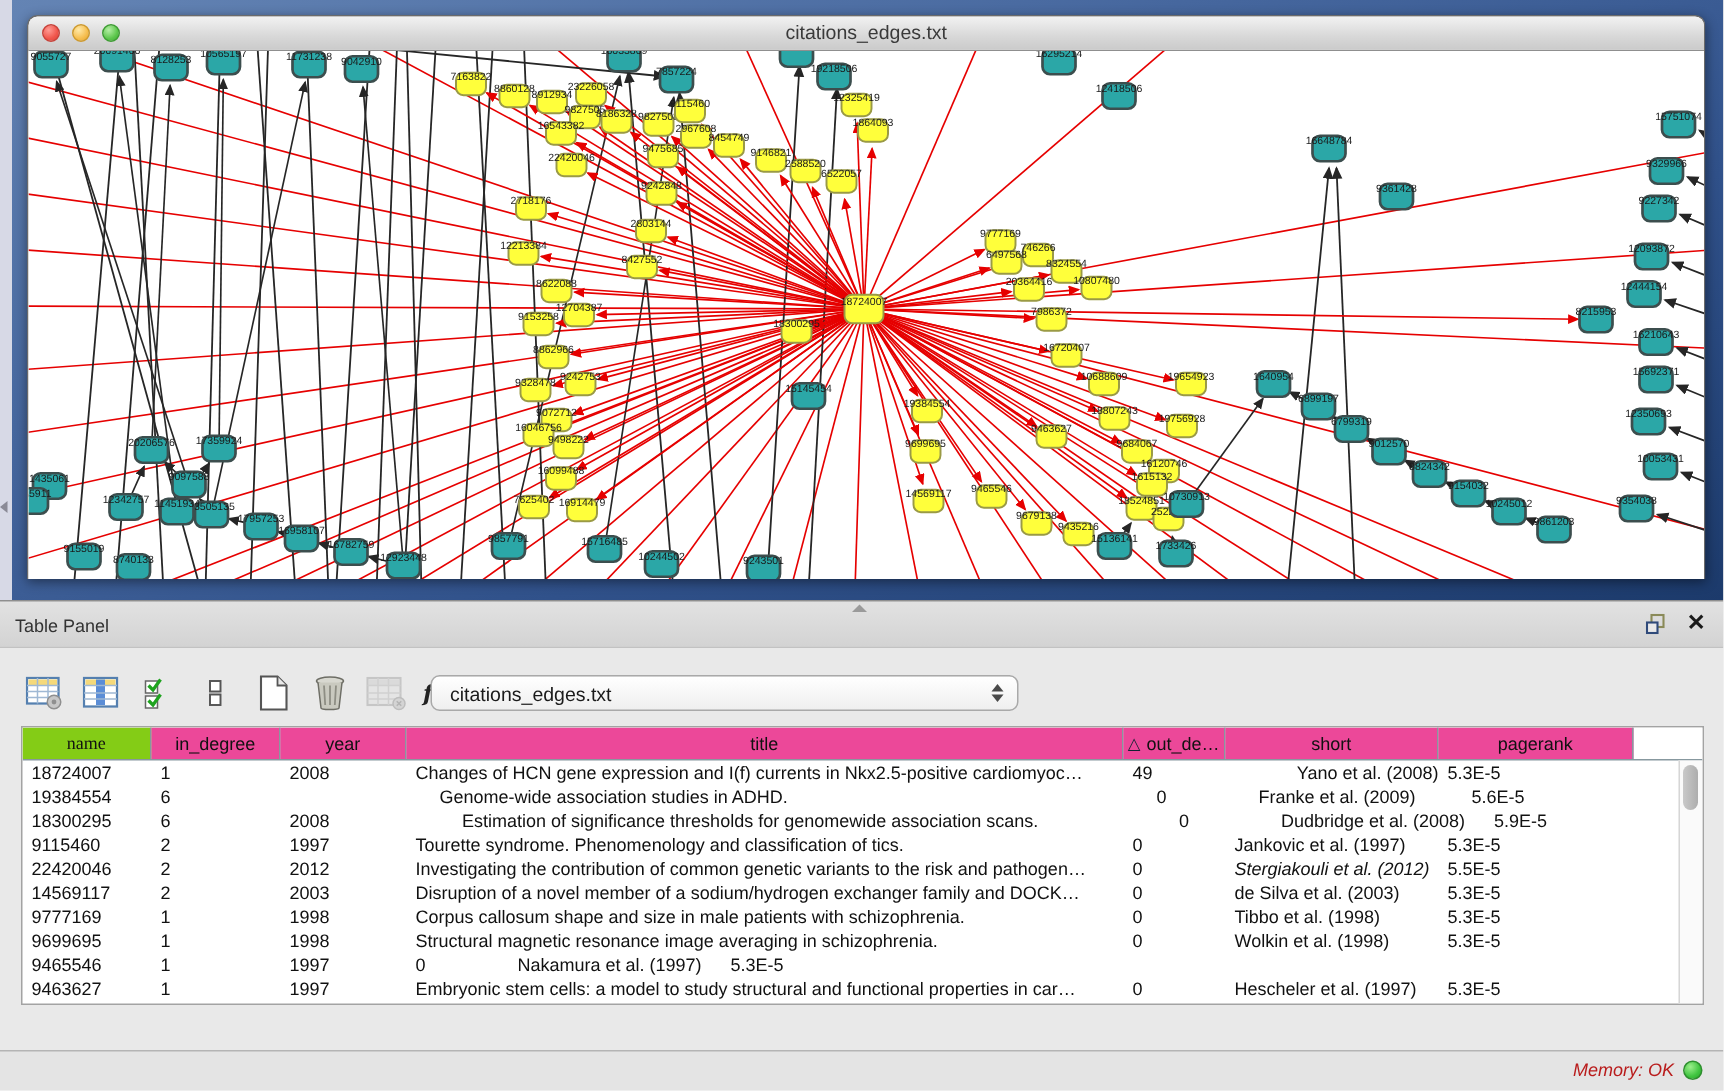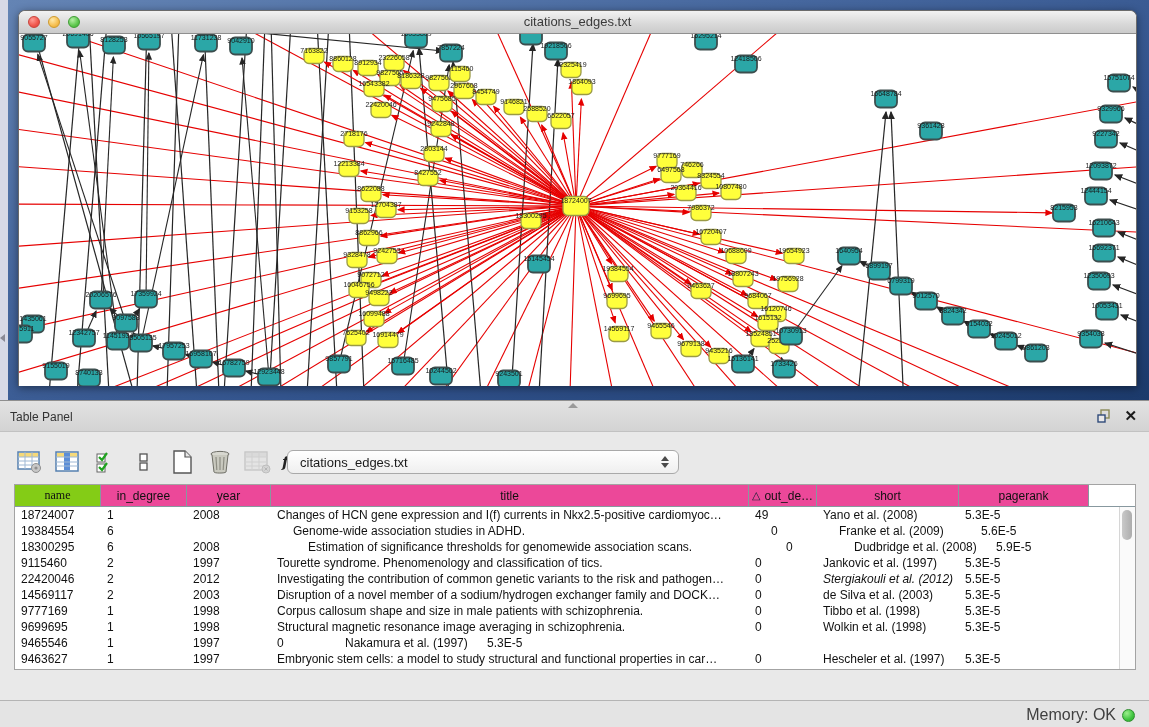--- a/index.html
+++ b/index.html
@@ -57,21 +57,21 @@
   .td{box-sizing:border-box;padding-left:6px;font-size:12px;color:#111;white-space:nowrap;overflow:hidden;}
   .vscroll{position:absolute;right:0;top:22px;bottom:0;width:15px;background:#FAFAFA;border-left:1px solid #D6D6D6;}
   .vthumb{position:absolute;left:2px;top:3px;width:10px;height:30px;background:linear-gradient(90deg,#C9C9C9,#ADADAD);border-radius:6px;}
 
   .tabs{position:absolute;left:427px;top:274px;height:21px;display:flex;border:1px solid #9B9B9B;border-radius:5px;overflow:hidden;background:#FCFCFC;box-shadow:0 1px 0 rgba(255,255,255,.7);}
   .tab{padding:0 14px;font-size:13px;color:#1A1A1A;display:flex;align-items:center;border-right:1px solid #B9B9B9;background:linear-gradient(#FEFEFE,#F1F1F1);}
   .tab:last-child{border-right:none;}
   .tab.active{background:linear-gradient(#7E7E7E,#6E6E6E);color:#F4F4F4;}
 
   .statusbar{position:absolute;left:0;top:300px;width:1149px;height:27px;background:#E4E4E4;border-top:1px solid #B4B4B4;box-sizing:border-box;}
-  .mem{position:absolute;right:14px;top:5px;display:flex;align-items:center;gap:6px;font-size:16px;color:#404040;}
+  .mem{position:absolute;right:14px;top:5px;display:flex;align-items:center;gap:6px;font-size:12px;color:#b91c1c;font-style:italic;}
   .mem-dot{width:13px;height:13px;border-radius:50%;background:radial-gradient(circle at 35% 30%,#9CEF8C,#3FC43F 60%,#2DA52D);border:1px solid #2E8F2E;box-sizing:border-box;}
 </style>
 </head>
 <body>
 
 <div class="screen">
 
   <div class="left-strip"></div>
   <div class="collapse-arrow"></div>
   <div class="net-frame">
@@ -827,21 +827,21 @@
             <span>pagerank</span>
           </div>
         </div>
       <div class="tbody" id="tbody">
           <div class="tr">
             <div class="td" style="width: 86px;">18724007</div>
             <div class="td" style="width: 86px;">1</div>
             <div class="td" style="width: 84px;">2008</div>
             <div class="td" style="width: 478px;">Changes of HCN gene expression and I(f) currents in Nkx2.5-positive cardiomyoc…</div>
             <div class="td" style="width: 68px;">49</div>
-            <div class="td" style="width: 142px;">Yano et al. (2008)</div>
+            <div class="td" style="width: 142px; text-align: right;">Yano et al. (2008)</div>
             <div class="td" style="width: 130px;">5.3E-5</div>
           </div>
           <div class="tr">
             <div class="td" style="width: 86px;">19384554</div>
             <div class="td" style="width: 86px;">6</div>
             <div class="td" style="width: 84px; margin-top: 19px;">2009</div>
             <div class="td" style="width: 478px; margin-left: 16px;">Genome-wide association studies in ADHD.</div>
             <div class="td" style="width: 68px;">0</div>
             <div class="td" style="width: 142px;">Franke et al. (2009)</div>
             <div class="td" style="width: 130px;">5.6E-5</div>

